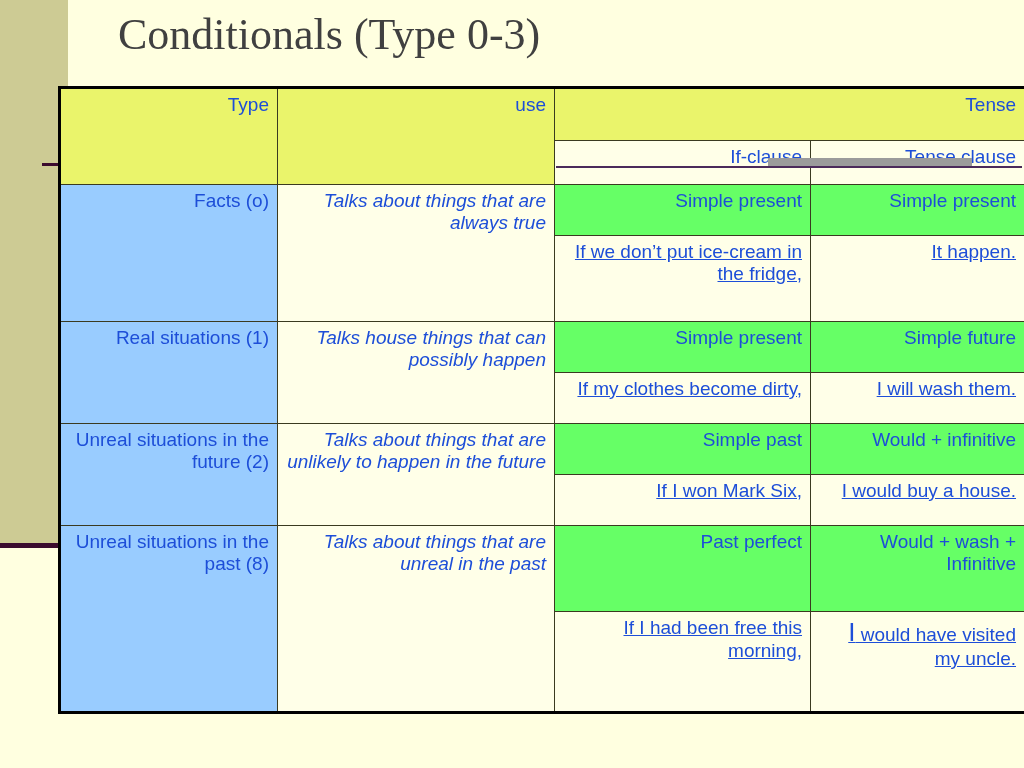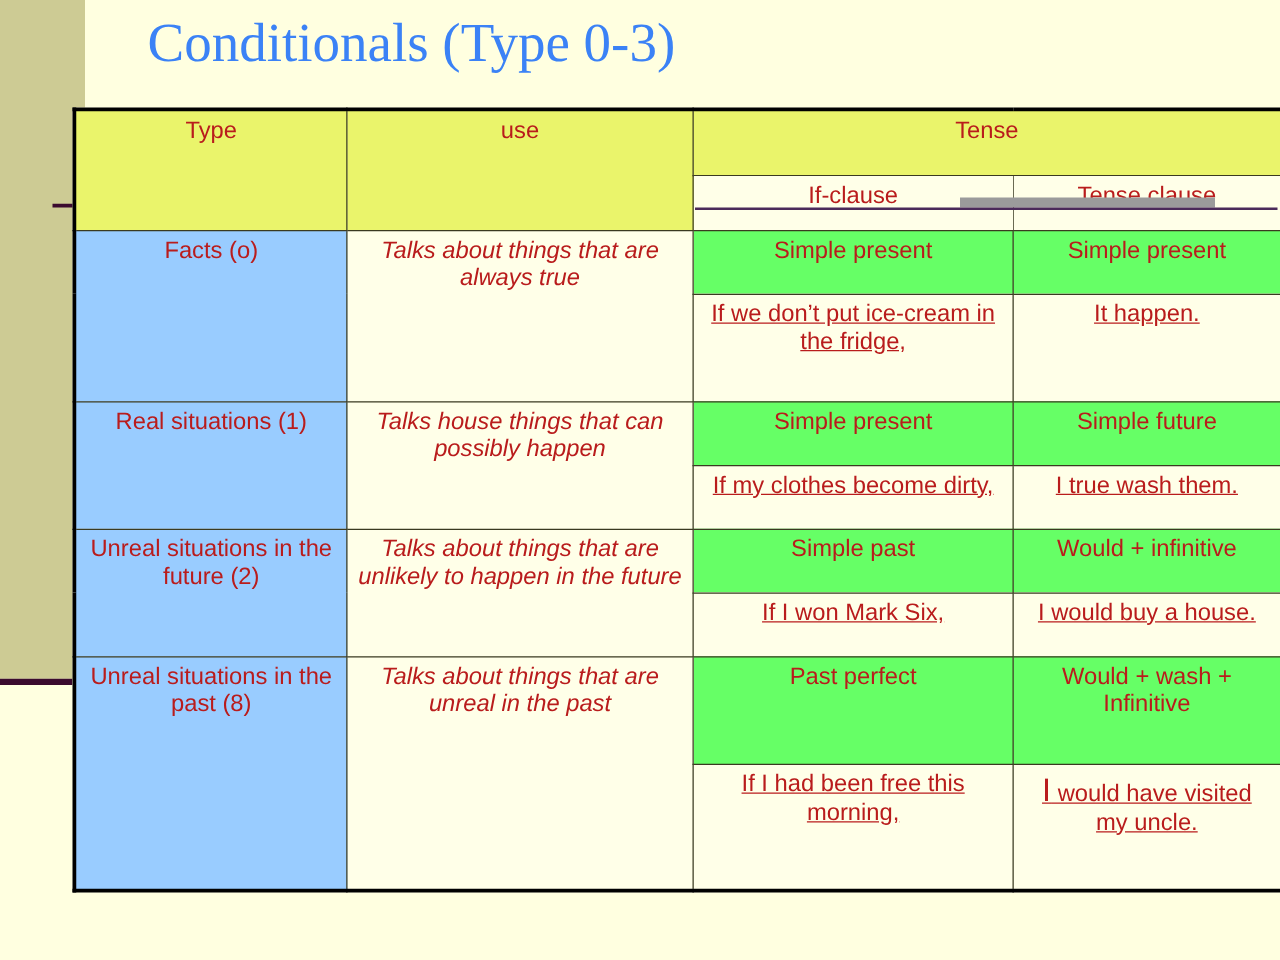--- a/index.html
+++ b/index.html
@@ -21,42 +21,42 @@
   }
   #deco-stub{
     position:absolute;left:42px;top:163px;width:21px;height:3px;
     background:#3B0B2E;
   }
   
   #slide-title{
     position:absolute;left:118px;top:10px;
     font-family:"Liberation Serif", serif;
     font-size:44px;line-height:1.15;
-    color:#3b82f6;
+    color:#404040;
     white-space:nowrap;
     letter-spacing:0px;
   }
   
   #conditionals-table{
     position:absolute;left:58px;top:86px;
     width:966px;height:628px;
     border-collapse:collapse;
     table-layout:fixed;
     border:3px solid #000000;
     background:#FFFFE8;
   }
   #conditionals-table td, #conditionals-table th{
     border:1px solid #3a3a20;
     vertical-align:top;
     padding:5px 8px 4px 8px;
     font-size:19px;
     line-height:1.18;
-    color:#b91c1c;
+    color:#1d4ed8;
     font-weight:normal;
-    text-align:center;
+    text-align:right;
   }
   .col-type{width:218px;}
   .col-use{width:277px;}
   .col-if{width:256px;}
   .col-main{width:215px;}
 
   .hdr{
     background:#EAF46B;
     font-weight:bold;
     text-align:center;
@@ -156,21 +156,21 @@
     </tr>
 
     <tr>
       <td class="typecell" rowspan="2">Real situations (1)</td>
       <td class="usecell" rowspan="2">Talks house things that can possibly happen</td>
       <td class="tensecell">Simple present</td>
       <td class="tensecell">Simple future</td>
     </tr>
     <tr>
       <td class="examplecell">If my clothes become dirty,</td>
-      <td class="examplecell">I true wash them.</td>
+      <td class="examplecell">I will wash them.</td>
     </tr>
 
     <tr>
       <td class="typecell" rowspan="2">Unreal situations in the future (2)</td>
       <td class="usecell" rowspan="2">Talks about things that are unlikely to happen in the future</td>
       <td class="tensecell">Simple past</td>
       <td class="tensecell">Would + infinitive</td>
     </tr>
     <tr>
       <td class="examplecell">If I won Mark Six,</td>

